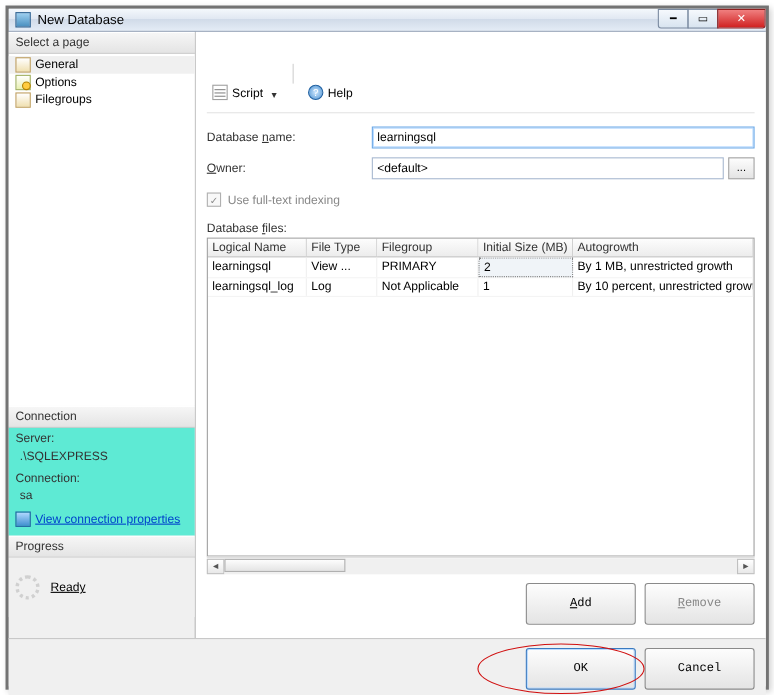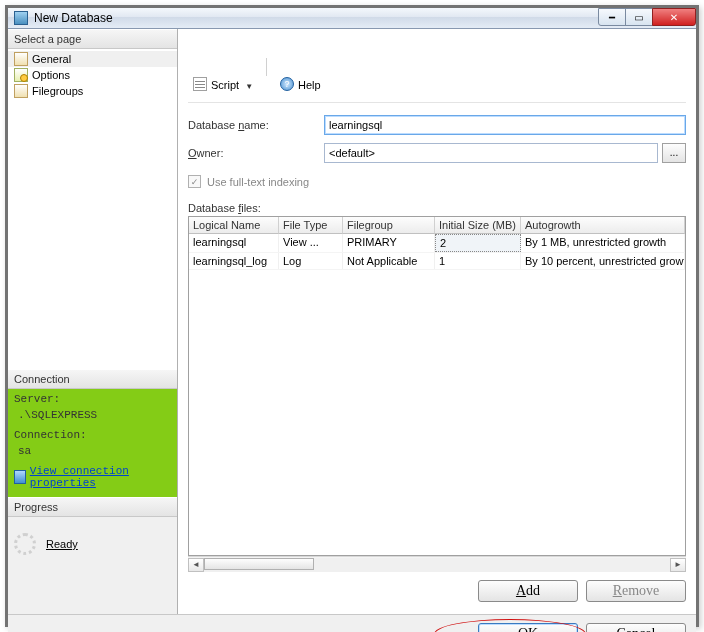--- a/index.html
+++ b/index.html
@@ -96,25 +96,24 @@
   .page-item.selected { background: #f0f0f0; }
   .page-icon {
     width: 14px; height: 14px;
     display: inline-block;
   }
   .icon-general { background: linear-gradient(#fff,#f0e0b0); border:1px solid #c0a060; }
   .icon-options { background: linear-gradient(#fff,#e8f0b0); border:1px solid #a0b060; position:relative; }
   .icon-options::after{content:"";position:absolute;right:-1px;bottom:-1px;width:6px;height:6px;border:1px solid #b08000;border-radius:50%;background:#ffcc40;}
   .icon-filegroups { background: linear-gradient(#fff,#f0e0b0); border:1px solid #c0a060; }
   .conn-block {
-    background: #84cc16;
+    background: #5eead4;
     padding: 4px 6px 8px 6px;
     font-size: 11px;
     color: #333;
-    font-family: Liberation Mono, monospace;
   }
   .conn-sub { margin: 4px 0 8px 4px; color:#333; }
   .link {
     color: #0044cc;
     text-decoration: underline;
     cursor: pointer;
     display: flex;
     align-items: center;
     gap: 4px;
   }
@@ -172,21 +171,21 @@
     background: radial-gradient(#cfe8ff,#4a90d0);
     border:1px solid #2060a0;
     color:#fff;font-size:9px;display:flex;align-items:center;justify-content:center;
   }
   .form-area { padding: 12px 0 6px 0; }
   .form-row {
     display: flex;
     align-items: center;
     margin-bottom: 8px;
   }
-  .form-label { width: 136px; color:#333; }
+  .form-label { width: 150px; color:#333; }
   .form-input {
     flex: 1;
     border: 1px solid #a8b8d0;
     height: 20px;
     padding: 1px 4px;
     font-family: inherit;
     font-size: 11px;
   }
   .form-input.focus { border-color:#6aa8e8; box-shadow:0 0 0 1px #bcdcff inset; }
   .browse-btn {
@@ -197,21 +196,21 @@
     font-size:10px;
     line-height:16px;
     text-align:center;
   }
   .chk-row { display:flex;align-items:center;gap:6px;color:#888; padding:4px 0 14px 0;}
   .chk { width:13px;height:13px;border:1px solid #b0b0b0;background:#f8f8f8;display:flex;align-items:center;justify-content:center;font-size:9px;color:#888;}
   .files-label { color:#333; margin-bottom:2px; }
   .grid {
     border: 1px solid #a0a0a0;
     background:#fff;
-    height: 340px;
+    height: 290px;
     overflow: hidden;
     display:flex;flex-direction:column;
   }
   .grid-head, .grid-row {
     display: grid;
     grid-template-columns: 90px 64px 92px 86px 1fr;
   }
   .grid-head .gh {
     background: linear-gradient(#fdfdfd,#ececec);
     border-right:1px solid #d0d0d0;
@@ -235,24 +234,24 @@
     display:flex;align-items:center;
   }
   .hscroll .arrow{width:16px;height:14px;border:1px solid #c0c0c0;background:linear-gradient(#fff,#e8e8e8);display:flex;align-items:center;justify-content:center;font-size:8px;color:#555;}
   .hscroll .track{flex:1;height:14px;background:#f0f0f0;position:relative;}
   .hscroll .thumb{position:absolute;left:0;top:0;height:12px;width:110px;border:1px solid #b0b0b0;background:linear-gradient(#fdfdfd,#e4e4e4);}
   .row-buttons {
     display:flex;justify-content:flex-end;gap:8px;padding:8px 0 0 0;
   }
   .std-btn {
     min-width: 100px;
-    height: 22px;
+    height: 38px;
     border:1px solid #8a8a8a;
     background: linear-gradient(#fdfdfd,#e4e4e4);
-    font-family:Liberation Serif, serif;font-size:14px;
+    font-family:Liberation Mono, monospace;font-size:11px;
     border-radius:3px;
   }
   .std-btn:disabled { color:#888; }
   .bottom-bar {
     border-top:1px solid #c8c8c8;
     background:#f0f0f0;
     padding: 8px 10px;
     display:flex;justify-content:flex-end;gap:8px;
   }
   .std-btn.primary {

